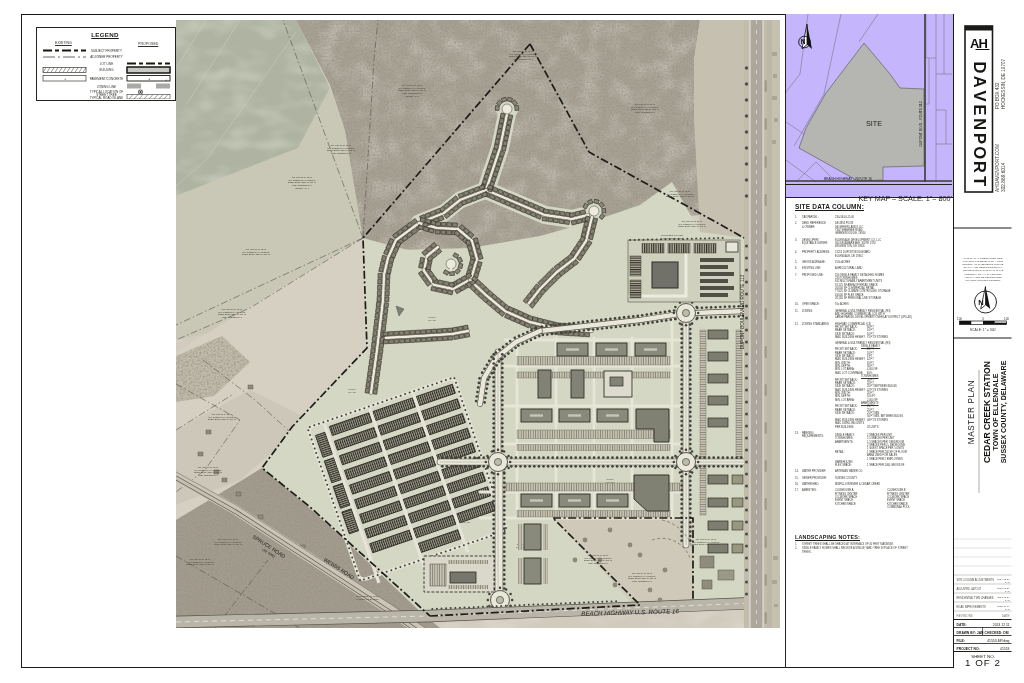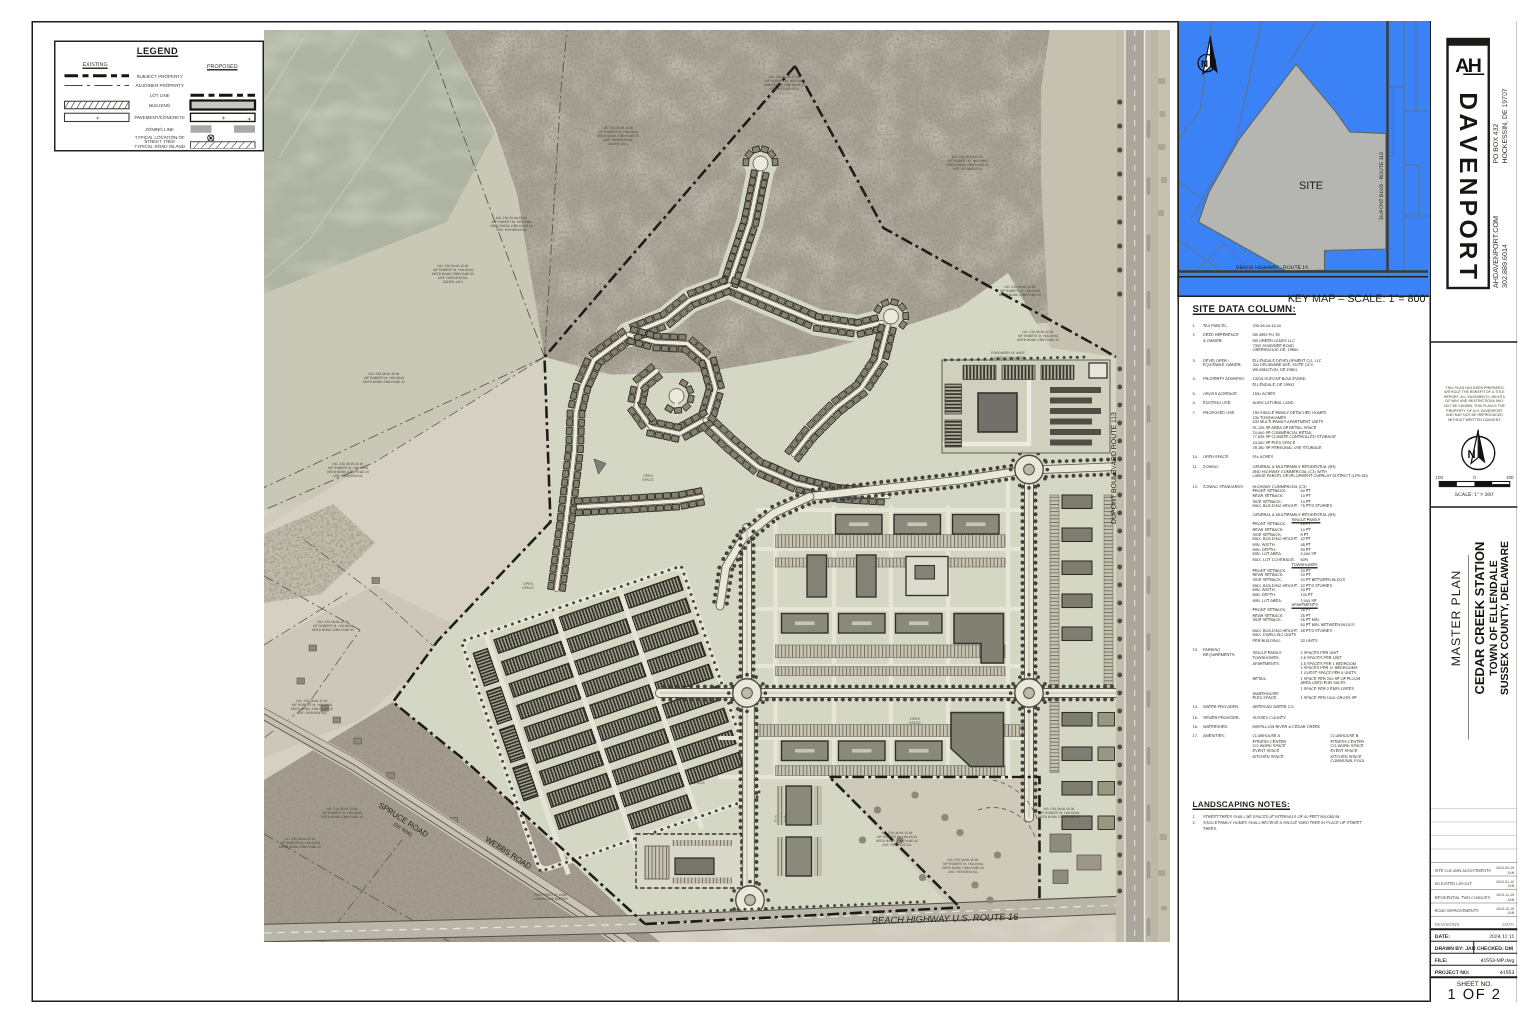--- a/index.html
+++ b/index.html
@@ -1540,21 +1540,21 @@
 <text x="69.5" y="43.3">BUILDING</text>
 <text x="69.5" y="51.5">PAVEMENT/CONCRETE</text>
 <text x="69.5" y="59.5">ZONING LINE</text>
 <text x="69.5" y="64.5">TYPICAL LOCATION OF</text>
 <text x="69.5" y="67.5">STREET TREE</text>
 <text x="69.5" y="70.5">TYPICAL ROAD ISLAND</text>
 </g>
 </svg>
 </div>
 <div class="abs" style="left:785px;top:14px;width:1px;height:654px;background:#23231e"></div>
-<div class="abs" style="left:785px;top:14px;width:167.5px;height:184px;background:#3b82f6;border-left:1px solid #23231e;border-bottom:1px solid #23231e">
+<div class="abs" style="left:785px;top:14px;width:167.5px;height:184px;background:#c4b5fd;border-left:1px solid #23231e;border-bottom:1px solid #23231e">
 <svg class="abs" style="left:0;top:0" width="166" height="170" viewBox="0 0 166 170">
 
 <g stroke="#6e6c64" stroke-width="0.5" fill="none">
 <line x1="22" y1="0" x2="14" y2="60"></line>
         <line x1="14" y1="60" x2="0" y2="78"></line>
 <line x1="55" y1="0" x2="38" y2="80"></line>
         <line x1="38" y1="80" x2="8" y2="132"></line>
 <line x1="92" y1="0" x2="73" y2="28"></line>
         <line x1="0" y1="108" x2="18" y2="120"></line>
 <line x1="0" y1="146" x2="30" y2="168"></line>

